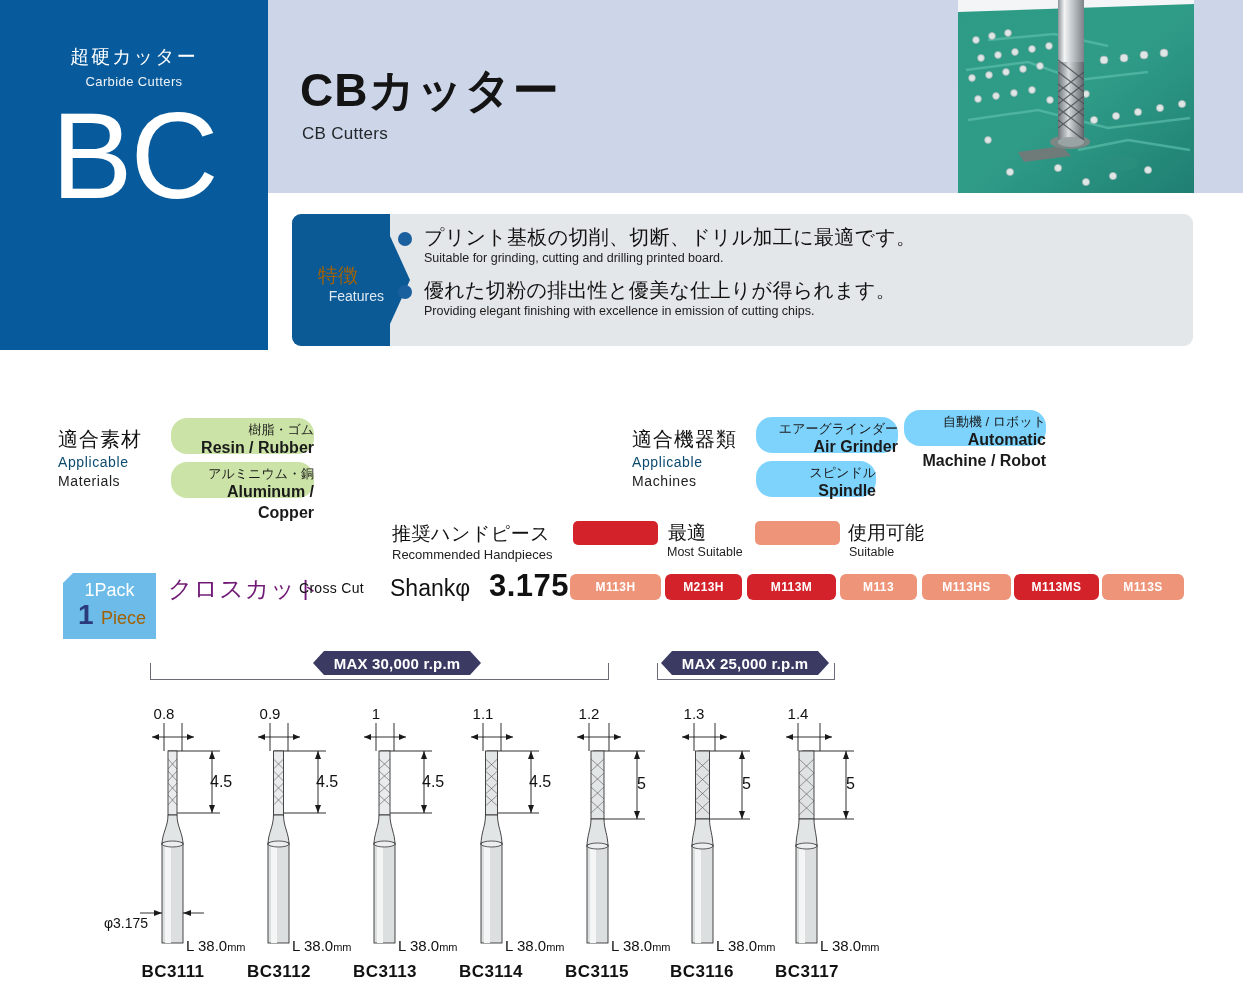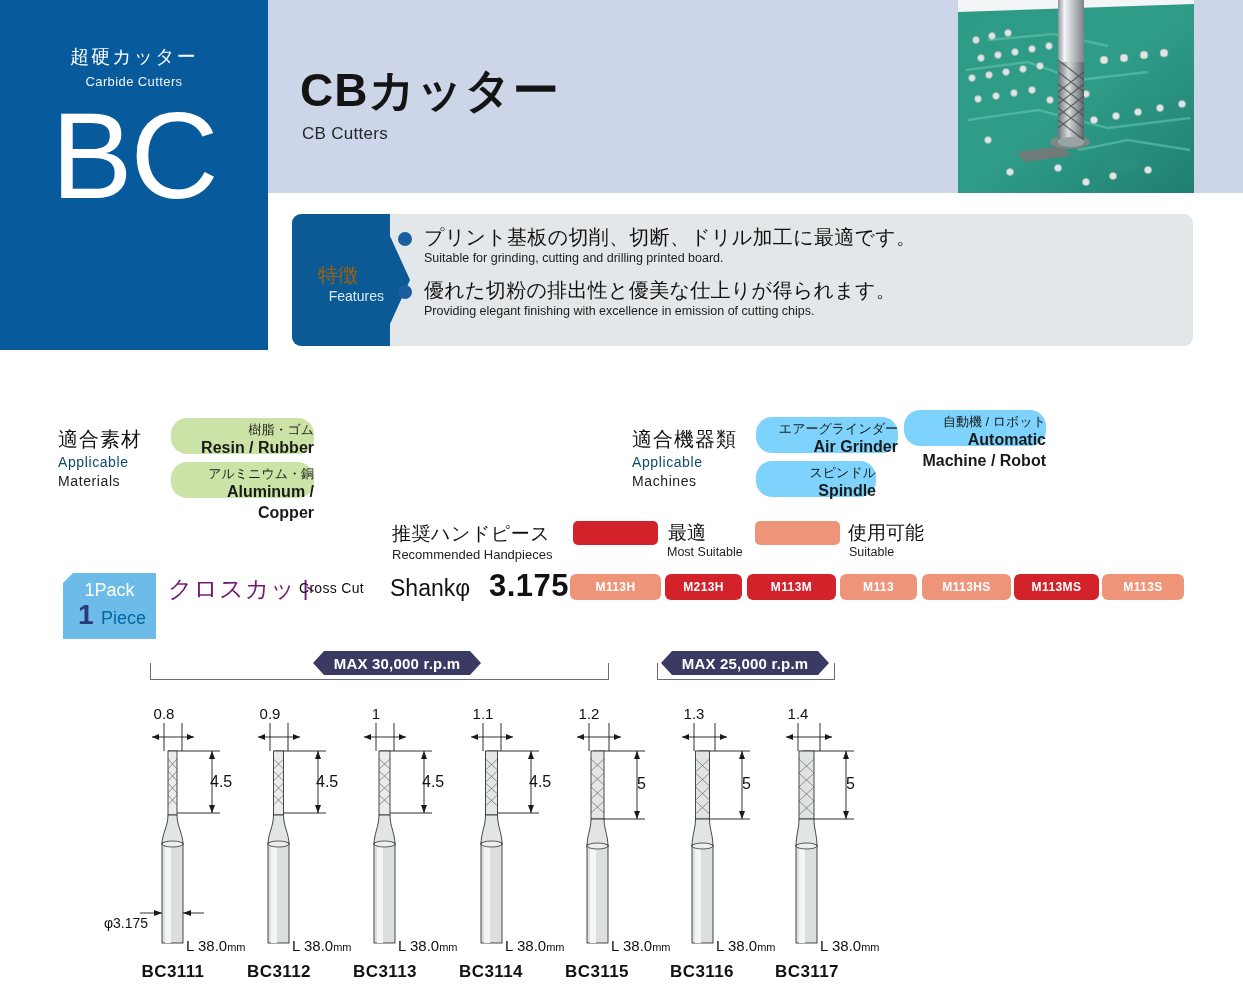--- a/index.html
+++ b/index.html
@@ -58,21 +58,21 @@
   .legend-jp{position:absolute;font-size:19px;color:#111;}
   .legend-en{position:absolute;font-size:12.5px;color:#222;}
   .chip{position:absolute;top:574px;height:26px;border-radius:6px;color:#fff;
         font-size:12px;font-weight:bold;display:flex;align-items:center;justify-content:center;letter-spacing:.4px;}
 
   
   #pack{position:absolute;left:63px;top:573px;width:93px;height:66px;background:#6cbbe8;
         clip-path:polygon(10px 0,100% 0,100% 100%,0 100%,0 10px);}
   #pack-a{position:absolute;left:63px;top:580px;width:93px;text-align:center;color:#fff;font-size:18px;}
   #pack-n{position:absolute;left:78px;top:601px;color:#2a3a7a;font-size:28px;font-weight:bold;line-height:1;}
-  #pack-p{position:absolute;left:101px;top:608px;color:#0369a1;font-size:18px;}
+  #pack-p{position:absolute;left:101px;top:608px;color:#a16207;font-size:18px;}
 
   #cross-jp{position:absolute;left:168px;top:573px;font-size:24px;color:#701a75;letter-spacing:1px;}
   #cross-en{position:absolute;left:299px;top:580px;font-size:14px;color:#111;letter-spacing:.3px;}
   #shank-l{position:absolute;left:390px;top:575px;font-size:23px;color:#111;}
   #shank-v{position:absolute;left:489px;top:568px;font-size:31px;font-weight:bold;color:#111;letter-spacing:.5px;}
 
   
   .brk{position:absolute;border:1px solid #6b6b7a;border-top:none;height:16px;}
   .rpm{position:absolute;height:24px;background:#3a3a63;color:#fff;font-size:15px;font-weight:bold;
        display:flex;align-items:center;justify-content:center;letter-spacing:.2px;

